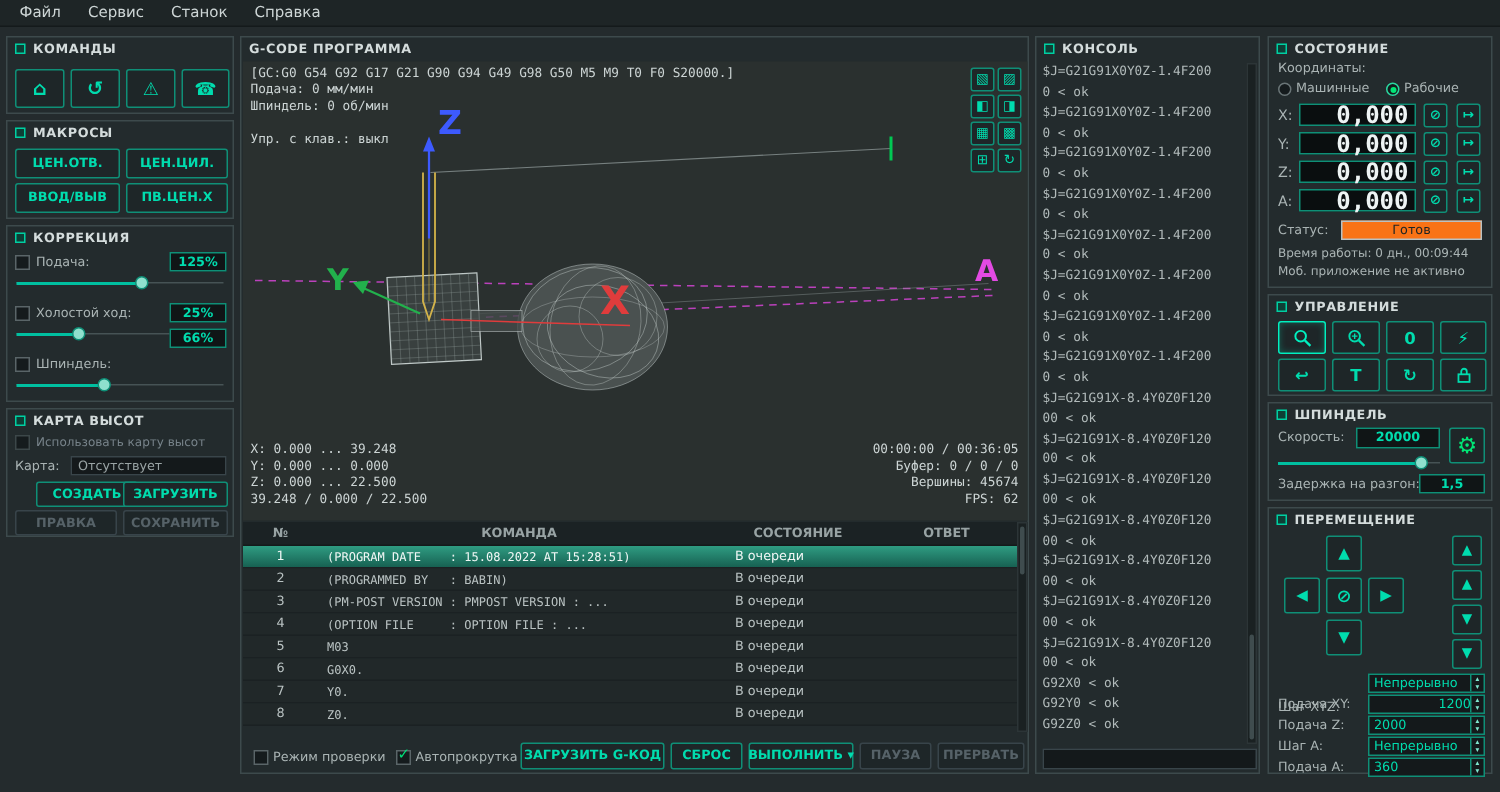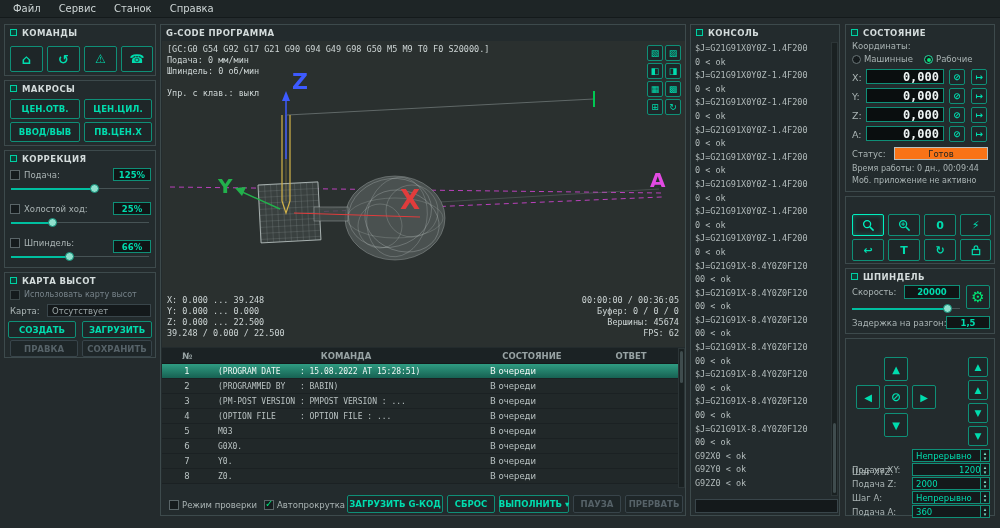--- a/index.html
+++ b/index.html
@@ -68,21 +68,21 @@
   .hnum { width:50px; text-align:center; } .hcmd { width:268px; text-align:center; }
   .hstate { width:104px; text-align:center; } .hresp { flex:1; text-align:center; }
 
   .cline { font-size:8.5px; line-height:13.6px; color:#b2bbbb; white-space:nowrap;
     font-family:"DejaVu Sans Mono", monospace; }
 
   .sb { position:absolute; background:#1a2122; border:1px solid #2c3537; }
   .sb .thm { position:absolute; left:1px; right:1px; background:#3f4c4e; border-radius:2px; }
 
   .coord { position:absolute; background:#0a0e0f; border:1px solid #0f8f77; color:#eef4f4;
-    font-size:12px; font-weight:bold; display:flex; align-items:center; justify-content:flex-end;
+    font-size:16px; font-weight:bold; display:flex; align-items:center; justify-content:flex-end;
     padding-right:4px; font-family:"DejaVu Sans Mono", monospace; }
   .stbox { position:absolute; background:#f97316; color:#1c2324; font-size:8.5px;
     display:flex; align-items:center; justify-content:center; border:1px solid #b9c1c1; }
 
   .combo { position:absolute; display:flex; align-items:stretch; background:#14191b; border:1px solid #0f8f77; cursor:pointer; }
   .combo .cv { flex:1; font-size:8.5px; color:#00dcae; padding-left:3px; display:flex; align-items:center; white-space:nowrap; overflow:hidden; }
   .combo .sp { width:9px; display:flex; flex-direction:column; align-items:center; justify-content:center; border-left:1px solid #0f8f77; color:#7fe7cf; }
   .combo .sp::before { content:"▴"; font-size:5px; line-height:5px; }
   .combo .sp::after  { content:"▾"; font-size:5px; line-height:5px; }
 </style>
@@ -142,38 +142,38 @@
   <span class="chk" style="left:5px;top:53px;"></span>
   <span class="lbl" style="left:19px;top:53px;">Холостой ход:</span>
   <div class="vbox" style="left:108px;top:51px;width:38px;height:13px;">25%</div>
   <div class="slider" style="left:6px;top:67px;width:138px;">
     <div class="tr"></div>
       <div class="fl" style="width:30%;"></div>
       <div class="hd" style="left:30%;"></div>
   </div>
   <span class="chk" style="left:5px;top:87px;"></span>
   <span class="lbl" style="left:19px;top:87px;">Шпиндель:</span>
-  <div class="vbox" style="left:108px;top:89px;width:38px;height:13px;">66%</div>
+  <div class="vbox" style="left:108px;top:68px;width:38px;height:13px;">66%</div>
   <div class="slider" style="left:6px;top:101px;width:138px;">
     <div class="tr"></div>
       <div class="fl" style="width:42%;"></div>
       <div class="hd" style="left:42%;"></div>
   </div>
 </div>
 
 <div class="panel" style="left:4px;top:272px;width:152px;height:86px;">
   <div class="ph">
     <span class="sq"></span>
     <span class="t">КАРТА ВЫСОТ</span>
   </div>
   <span class="chk" style="left:5px;top:17px;border-color:#3c4749;"></span>
   <span class="lbl dim" style="left:19px;top:17px;font-size:8px;">Использовать карту высот</span>
   <span class="lbl" style="left:5px;top:33px;">Карта:</span>
   <div class="inbox" style="left:42px;top:31px;width:104px;height:13px;">Отсутствует</div>
-  <div class="tbtn" style="left:3px;top:48px;width:68px;height:17px;">СОЗДАТЬ</div>
+  <div class="tbtn" style="left:19px;top:48px;width:68px;height:17px;">СОЗДАТЬ</div>
   <div class="tbtn" style="left:77px;top:48px;width:70px;height:17px;">ЗАГРУЗИТЬ</div>
   <div class="tbtn dis" style="left:5px;top:67px;width:68px;height:17px;">ПРАВКА</div>
   <div class="tbtn dis" style="left:77px;top:67px;width:70px;height:17px;">СОХРАНИТЬ</div>
 </div>
 
 <div class="panel" style="left:160px;top:24px;width:526px;height:492px;">
   <div class="ph">
     <span class="t">G-CODE ПРОГРАММА</span>
   </div>
 
@@ -434,20 +434,24 @@
       <span>↦</span>
     </div>
 
   <span class="lbl" style="left:6px;top:124px;">Статус:</span>
   <div class="stbox" style="left:48px;top:122px;width:94px;height:13px;">Готов</div>
   <span class="lbl" style="left:6px;top:139px;font-size:8px;">Время работы: 0 дн., 00:09:44</span>
   <span class="lbl" style="left:6px;top:151px;font-size:8px;">Моб. приложение не активно</span>
 </div>
 
 <div class="panel" style="left:845px;top:196px;width:150px;height:68px;">
+  <div class="ph">
+    <span class="sq"></span>
+    <span class="t">УПРАВЛЕНИЕ</span>
+  </div>
   <div class="tbtn act" style="left:6px;top:17px;width:32px;height:22px;">
     <svg width="13" height="13" viewBox="0 0 14 14">
         <circle cx="5.5" cy="5.5" r="3.8" fill="none" stroke="currentColor" stroke-width="1.4"></circle>
         <line x1="8.5" y1="8.5" x2="12.5" y2="12.5" stroke="currentColor" stroke-width="1.6"></line>
       </svg>
   </div>
   <div class="tbtn" style="left:42px;top:17px;width:32px;height:22px;">
     <svg width="13" height="13" viewBox="0 0 14 14">
         <circle cx="5.5" cy="5.5" r="3.8" fill="none" stroke="currentColor" stroke-width="1.4"></circle>
         <line x1="8.5" y1="8.5" x2="12.5" y2="12.5" stroke="currentColor" stroke-width="1.6"></line>
@@ -491,20 +495,24 @@
   <div class="slider" style="left:6px;top:35px;width:108px;">
     <div class="tr"></div>
       <div class="fl" style="width:88%;"></div>
       <div class="hd" style="left:88%;"></div>
   </div>
   <span class="lbl" style="left:6px;top:49px;">Задержка на разгон:</span>
   <div class="vbox" style="left:100px;top:47px;width:44px;height:13px;">1,5</div>
 </div>
 
 <div class="panel" style="left:845px;top:338px;width:150px;height:178px;">
+  <div class="ph">
+    <span class="sq"></span>
+    <span class="t">ПЕРЕМЕЩЕНИЕ</span>
+  </div>
   <div class="tbtn" style="left:38px;top:18px;width:24px;height:24px;font-size:10px;">
       <span>▲</span>
     </div>
   <div class="tbtn" style="left:10px;top:46px;width:24px;height:24px;font-size:10px;">
       <span>◀</span>
     </div>
   <div class="tbtn" style="left:38px;top:46px;width:24px;height:24px;font-size:12px;">
       <span>⊘</span>
     </div>
   <div class="tbtn" style="left:66px;top:46px;width:24px;height:24px;font-size:10px;">

